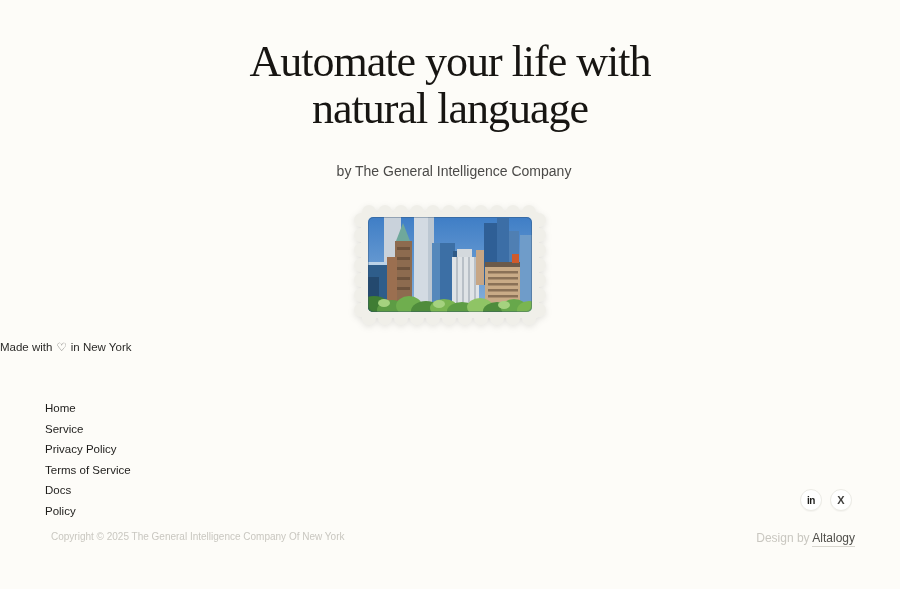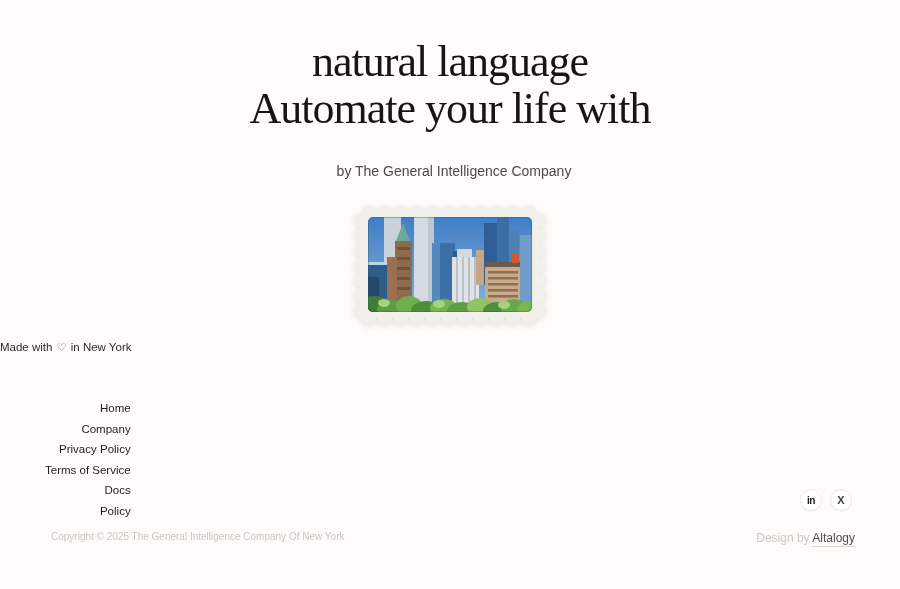--- a/index.html
+++ b/index.html
@@ -39,21 +39,21 @@
   .made-with {
     position:absolute; top:340px; left:0; width:900px;
     text-align:left;
     font-size:11.5px;
     color:#2c2b29;
   }
   .made-with .heart { margin:0 4px; color:#6b6a67; }
 
   .footer-links {
     position:absolute; left:45px; top:398px;
-    display:flex; flex-direction:column; align-items:flex-end;
+    display:flex; flex-direction:column; align-items:flex-start;
   }
   .footer-link {
     font-size:11.5px;
     line-height:20.5px;
     color:#1e1d1b;
     text-decoration:none;
     cursor:pointer;
   }
 
   .social {
@@ -84,22 +84,22 @@
     text-decoration:none;
     border-bottom:1px solid #d8d6cf;
     padding-bottom:1px;
     cursor:pointer;
   }
 </style>
 </head>
 <body>
 
 <h1 class="title">
+  <span class="line">Automate your life with</span>
   <span class="line">natural language</span>
-  <span class="line">Automate your life with</span>
 </h1>
 
 <div class="byline">by The General Intelligence Company</div>
 
 <div class="stamp-wrap">
   <svg width="192" height="120" viewBox="0 0 192 120" xmlns="http://www.w3.org/2000/svg">
     <defs>
       <linearGradient id="sky" x1="0" y1="0" x2="0" y2="1">
         <stop offset="0" stop-color="#3f7ec6"></stop>
         <stop offset="1" stop-color="#8ab2db"></stop>
@@ -219,21 +219,21 @@
     </g>
   </svg>
 </div>
 
 <div class="made-with">
   <span>Made with</span><span class="heart">♡</span><span>in New York</span>
 </div>
 
 <nav class="footer-links">
   <a class="footer-link">Home</a>
-  <a class="footer-link">Company</a>
+  <a class="footer-link">Service</a>
   <a class="footer-link">Privacy Policy</a>
   <a class="footer-link">Terms of Service</a>
   <a class="footer-link">Docs</a>
   <a class="footer-link">Policy</a>
 </nav>
 
 <div class="social">
   <a class="social-btn">
     <span class="glyph-in">in</span>
   </a>

